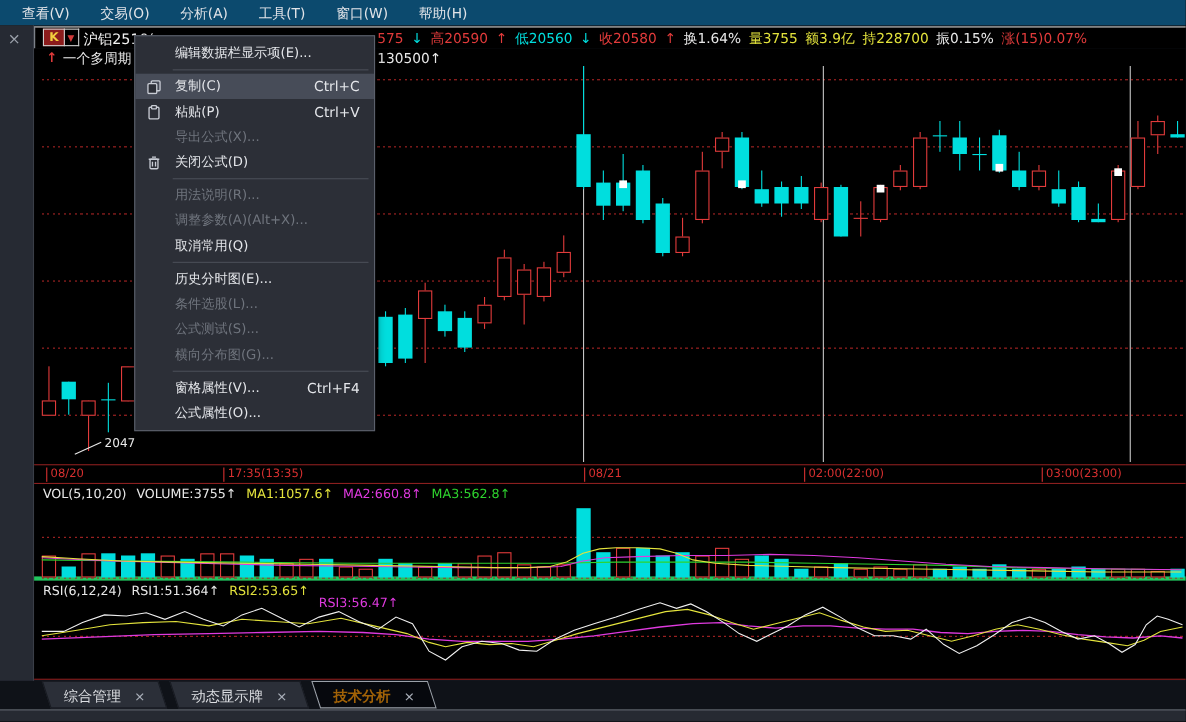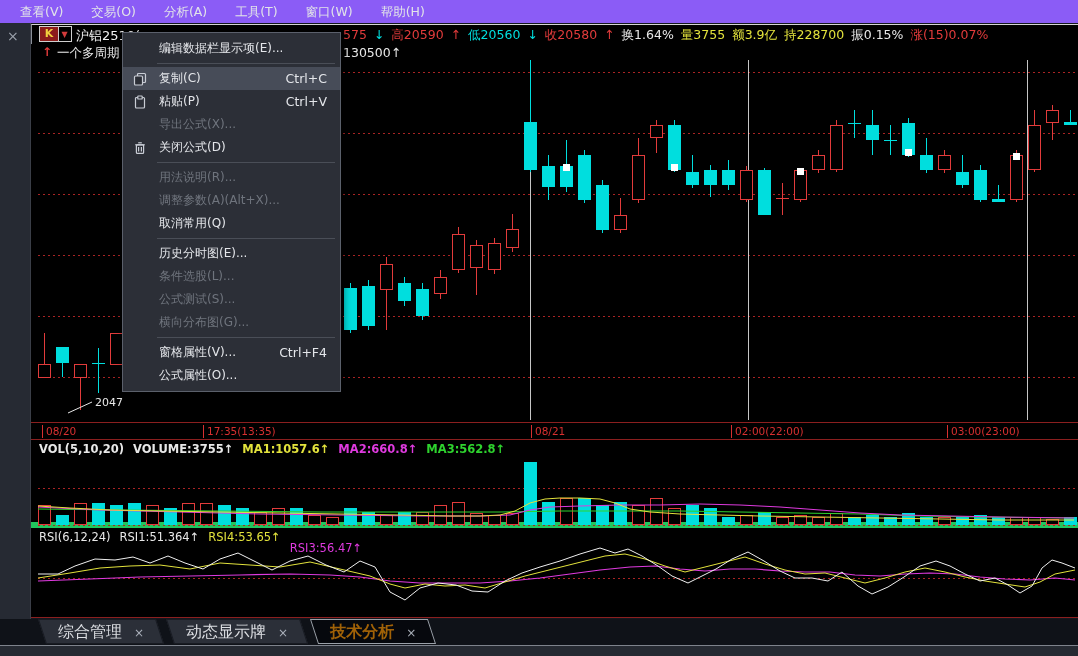--- a/index.html
+++ b/index.html
@@ -3,33 +3,33 @@
 <meta charset="utf-8">
 <style>
   html,body{margin:0;padding:0;}
   body{
     width:1078px;height:656px;overflow:hidden;position:relative;
     background:#14171e;
     font-family:"DejaVu Sans","Liberation Sans",sans-serif;
     -webkit-font-smoothing:antialiased;
   }
   
-  #menubar{position:absolute;left:0;top:0;width:1078px;height:23px;background:#8b5cf6;
+  #menubar{position:absolute;left:0;top:0;width:1078px;height:23px;background:#0c4a6e;
     display:flex;align-items:center;padding-left:6px;box-sizing:border-box;}
   .mb-item{color:#e2e4e8;font-size:12.5px;padding:0 14px;height:23px;line-height:23px;cursor:default;}
   
   #sidebar{position:absolute;left:0;top:23px;width:31px;height:596px;background:#262a33;border-right:1px solid #3a3e47;box-sizing:border-box;}
   #side-close{position:absolute;left:7px;top:6px;color:#9ba1ab;font-size:14px;line-height:14px;cursor:pointer;}
   
   .pane{position:absolute;left:31px;width:1047px;background:#000;box-sizing:border-box;}
   #titlebar{top:24px;height:20px;border-top:1px solid #d5d5d5;border-left:1px solid #8a8f98;}
   #overlayrow{top:44px;height:16px;}
   #mainchart{top:60px;height:362px;}
   #timeaxis{top:422px;height:18px;border-top:1px solid #8b1f1f;border-bottom:1px solid #8b1f1f;}
-  #volpane{top:440px;height:88px;border-bottom:6px solid #22c55e;font-weight:bold;}
+  #volpane{top:440px;height:88px;border-bottom:4px solid #22c55e;}
   #rsipane{top:528px;height:90px;border-bottom:1px solid #8b1f1f;}
   
   #kbtn{position:absolute;left:7px;top:1px;width:20px;height:16px;background:#8c1c1c;color:#f3d03e;
     border:1px solid #cfcfcf;box-sizing:border-box;font-size:11px;font-weight:bold;text-align:center;line-height:14px;cursor:pointer;}
   #kdrop{position:absolute;left:26px;top:1px;width:14px;height:16px;border:1px solid #cfcfcf;border-left:none;
     box-sizing:border-box;color:#d23b3b;font-size:8px;text-align:center;line-height:15px;cursor:pointer;}
   #symlabel{position:absolute;left:44px;top:2px;color:#f2f2f2;font-size:13px;white-space:nowrap;}
   #titleseg{position:absolute;left:311px;top:2px;display:flex;gap:7px;white-space:nowrap;font-size:12.5px;}
   
   #ov-arrow{position:absolute;left:11px;top:1px;color:#e23b3b;font-size:12px;font-weight:bold;}
@@ -44,21 +44,21 @@
     border-left:1px solid #d83030;padding-left:3px;line-height:13px;}
   
   .pane-header{position:absolute;left:8px;top:2px;display:flex;gap:9px;font-size:11.5px;white-space:nowrap;}
   
   #tabbar{position:absolute;left:0;top:619px;width:1078px;height:26px;background:#0f1218;}
   #tabline{position:absolute;left:0;top:645px;width:1078px;height:1px;background:#7e838c;}
   #statusbar{position:absolute;left:0;top:646px;width:1078px;height:10px;background:#262a32;}
   .tab{position:relative;height:25px;line-height:25px;display:inline-block;margin-right:10px;cursor:pointer;}
   .tab .bg{position:absolute;left:0;right:0;top:0;bottom:0;background:#2b2f38;transform:skewX(18deg);border:1px solid #181b22;}
   .tab.active .bg{background:#06080d;border-color:#9aa0a8;}
-  .tab .lbl{position:relative;color:#dcdee2;font-size:16px;padding:0 4px 0 16px;font-family:Liberation Serif, serif;}
+  .tab .lbl{position:relative;color:#dcdee2;font-size:13px;padding:0 4px 0 16px;font-family:Liberation Serif, serif;}
   .tab.active .lbl{color:#a16207;font-weight:bold;}
   .tab .x{position:relative;color:#aab0ba;font-size:12px;padding:0 16px 0 8px;}
   
   #ctxmenu{position:absolute;background:#2c2f37;border:1px solid #5b606b;box-shadow:2px 3px 8px rgba(0,0,0,.55);
     padding:4px 0;box-sizing:border-box;z-index:50;}
   .cm-item{position:relative;height:23px;display:flex;align-items:center;cursor:default;}
   .cm-item.hl{background:#474c58;}
   .cm-icon{position:absolute;left:9px;width:16px;height:16px;display:flex;align-items:center;justify-content:center;}
   .cm-label{margin-left:36px;font-size:12px;color:#e4e6ea;white-space:nowrap;}
   .cm-item.disabled .cm-label{color:#6f747d;}
@@ -303,21 +303,21 @@
       <polyline points="7,69 89,70 189,71 289,72 389,72 469,72 529,71 589,71 649,71 709,72 769,73 829,74 889,76 949,77 1043,78" fill="none" stroke="#2ed32e" stroke-width="1"></polyline>
       <polyline points="7,67 69,70 149,72 229,74 309,75 389,76 449,76 479,75 499,70 519,67 549,66 589,65 629,65 669,64 709,65 749,67 789,70 829,73 869,75 919,76 969,77 1043,78" fill="none" stroke="#df3adf" stroke-width="1"></polyline>
       <polyline points="7,66 39,68 79,70 129,71 189,72 249,73 309,74 369,75 419,76 449,76 469,75 484,71 499,63 514,59 529,58 549,58 569,59 584,63 599,69 619,72 649,74 689,75 729,76 789,77 849,78 909,79 969,80 1043,80" fill="none" stroke="#e3e33c" stroke-width="1"></polyline>
     </svg>
   </div>
 
 <div class="pane" id="rsipane">
     <div class="pane-header" style="position: absolute;">
       <span style="color: rgb(232, 232, 232);">RSI(6,12,24)</span>
       <span style="color: rgb(232, 232, 232);">RSI1:51.364↑</span>
-      <span style="color: rgb(227, 227, 60);">RSI4:53.65↑</span>
+      <span style="color: rgb(227, 227, 60);">RSI2:53.65↑</span>
       <span style="color: rgb(223, 58, 223); margin-top: 11px;">RSI3:56.47↑</span>
     </div>
     <div class="dotline" style="top: 50px; position: absolute;"></div>
     <svg width="1047" height="90" style="position: absolute; left: 0px; top: 0px;">
       <polyline points="7,53 59,51 109,49 159,48 209,47 259,46 299,47 329,49 359,53 389,55 419,55 449,55 479,53 509,50 539,46 569,42 599,39 624,38 649,41 674,43 699,41 724,41 749,43 774,44 799,44 824,47 849,48 874,46 899,45 924,46 949,49 974,51 999,52 1024,50 1044,52" fill="none" stroke="#df3adf" stroke-width="1.2"></polyline>
       <polyline points="7,50 39,45 69,40 99,38 129,37 159,41 189,35 219,37 249,39 279,34 309,41 339,48 359,56 374,60 394,56 414,58 434,57 454,60 474,54 494,48 514,43 534,38 554,33 574,28 594,26 614,31 634,38 654,44 674,39 694,34 714,29 734,36 754,42 774,46 794,45 814,50 834,55 854,50 874,44 894,40 914,44 934,49 954,53 974,56 994,59 1009,54 1024,46 1044,42" fill="none" stroke="#e3e33c" stroke-width="1"></polyline>
       <polyline points="7,46 27,46 44,38 64,31 84,32 102,29 119,35 137,28 154,35 172,41 189,31 207,25 225,34 241,42 259,33 277,28 295,37 313,44 329,33 344,39 359,64 374,72 389,60 407,55 425,57 441,63 457,64 474,53 491,45 509,39 529,33 549,26 569,20 584,25 597,21 611,28 627,38 641,48 657,55 671,48 685,41 701,31 717,24 733,33 749,43 764,50 781,50 797,53 811,44 827,58 841,66 857,59 873,49 889,38 905,33 919,38 934,46 949,53 964,50 977,57 989,65 1001,58 1011,40 1021,32 1031,35 1044,40" fill="none" stroke="#f0f0f0" stroke-width="1"></polyline>
     </svg>
   </div>
 

